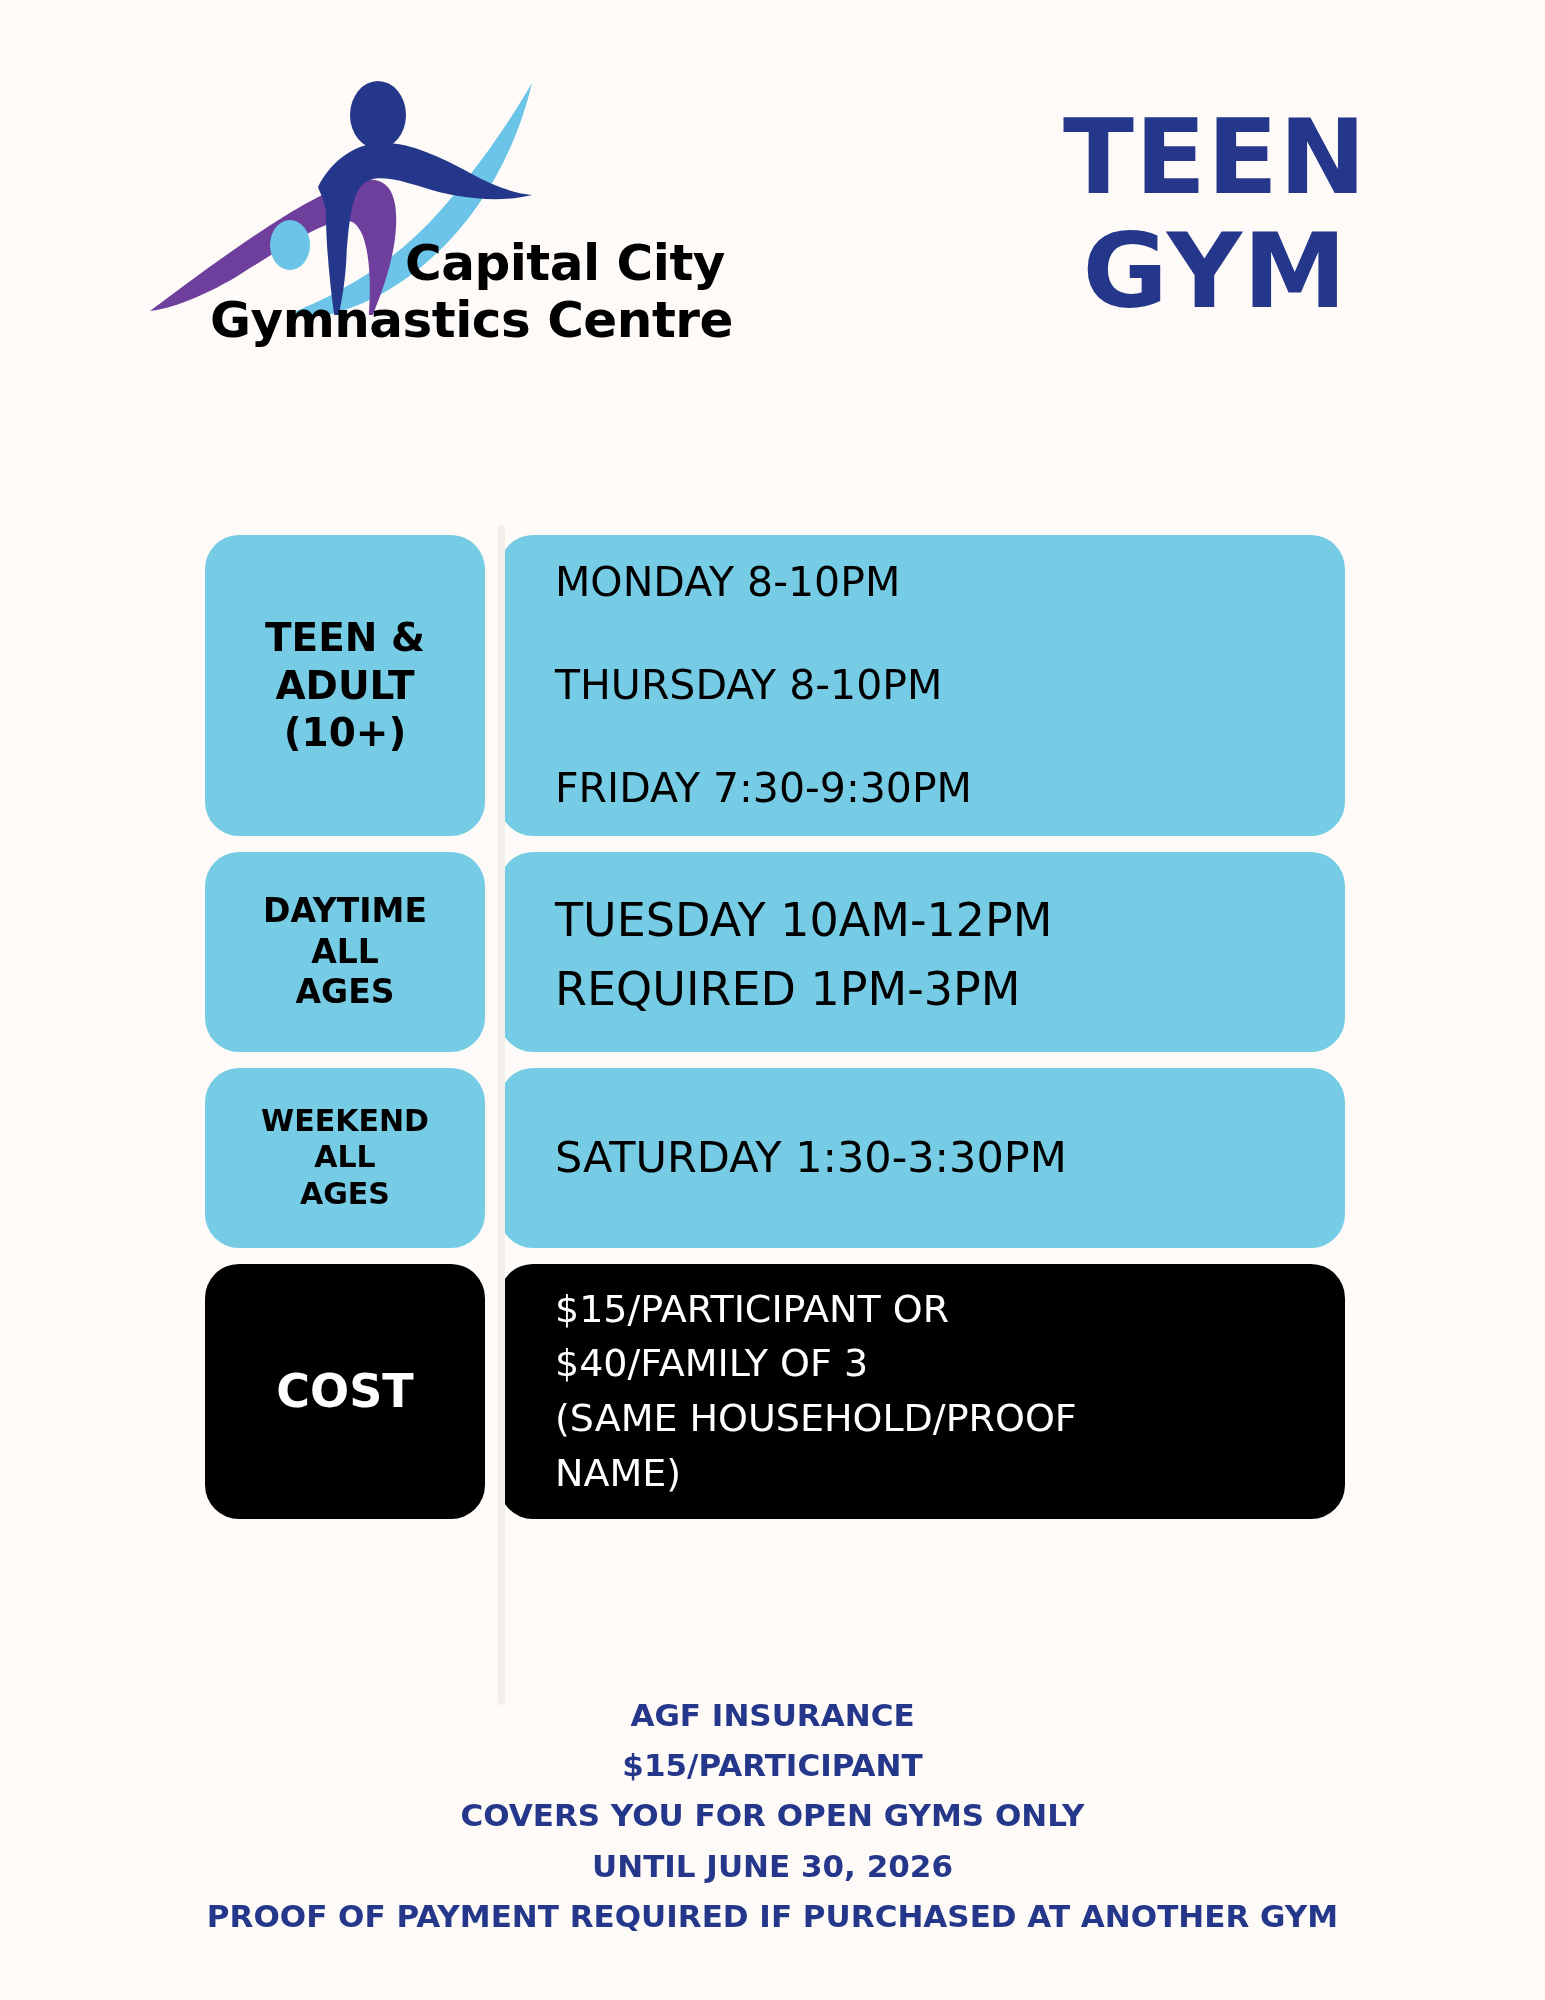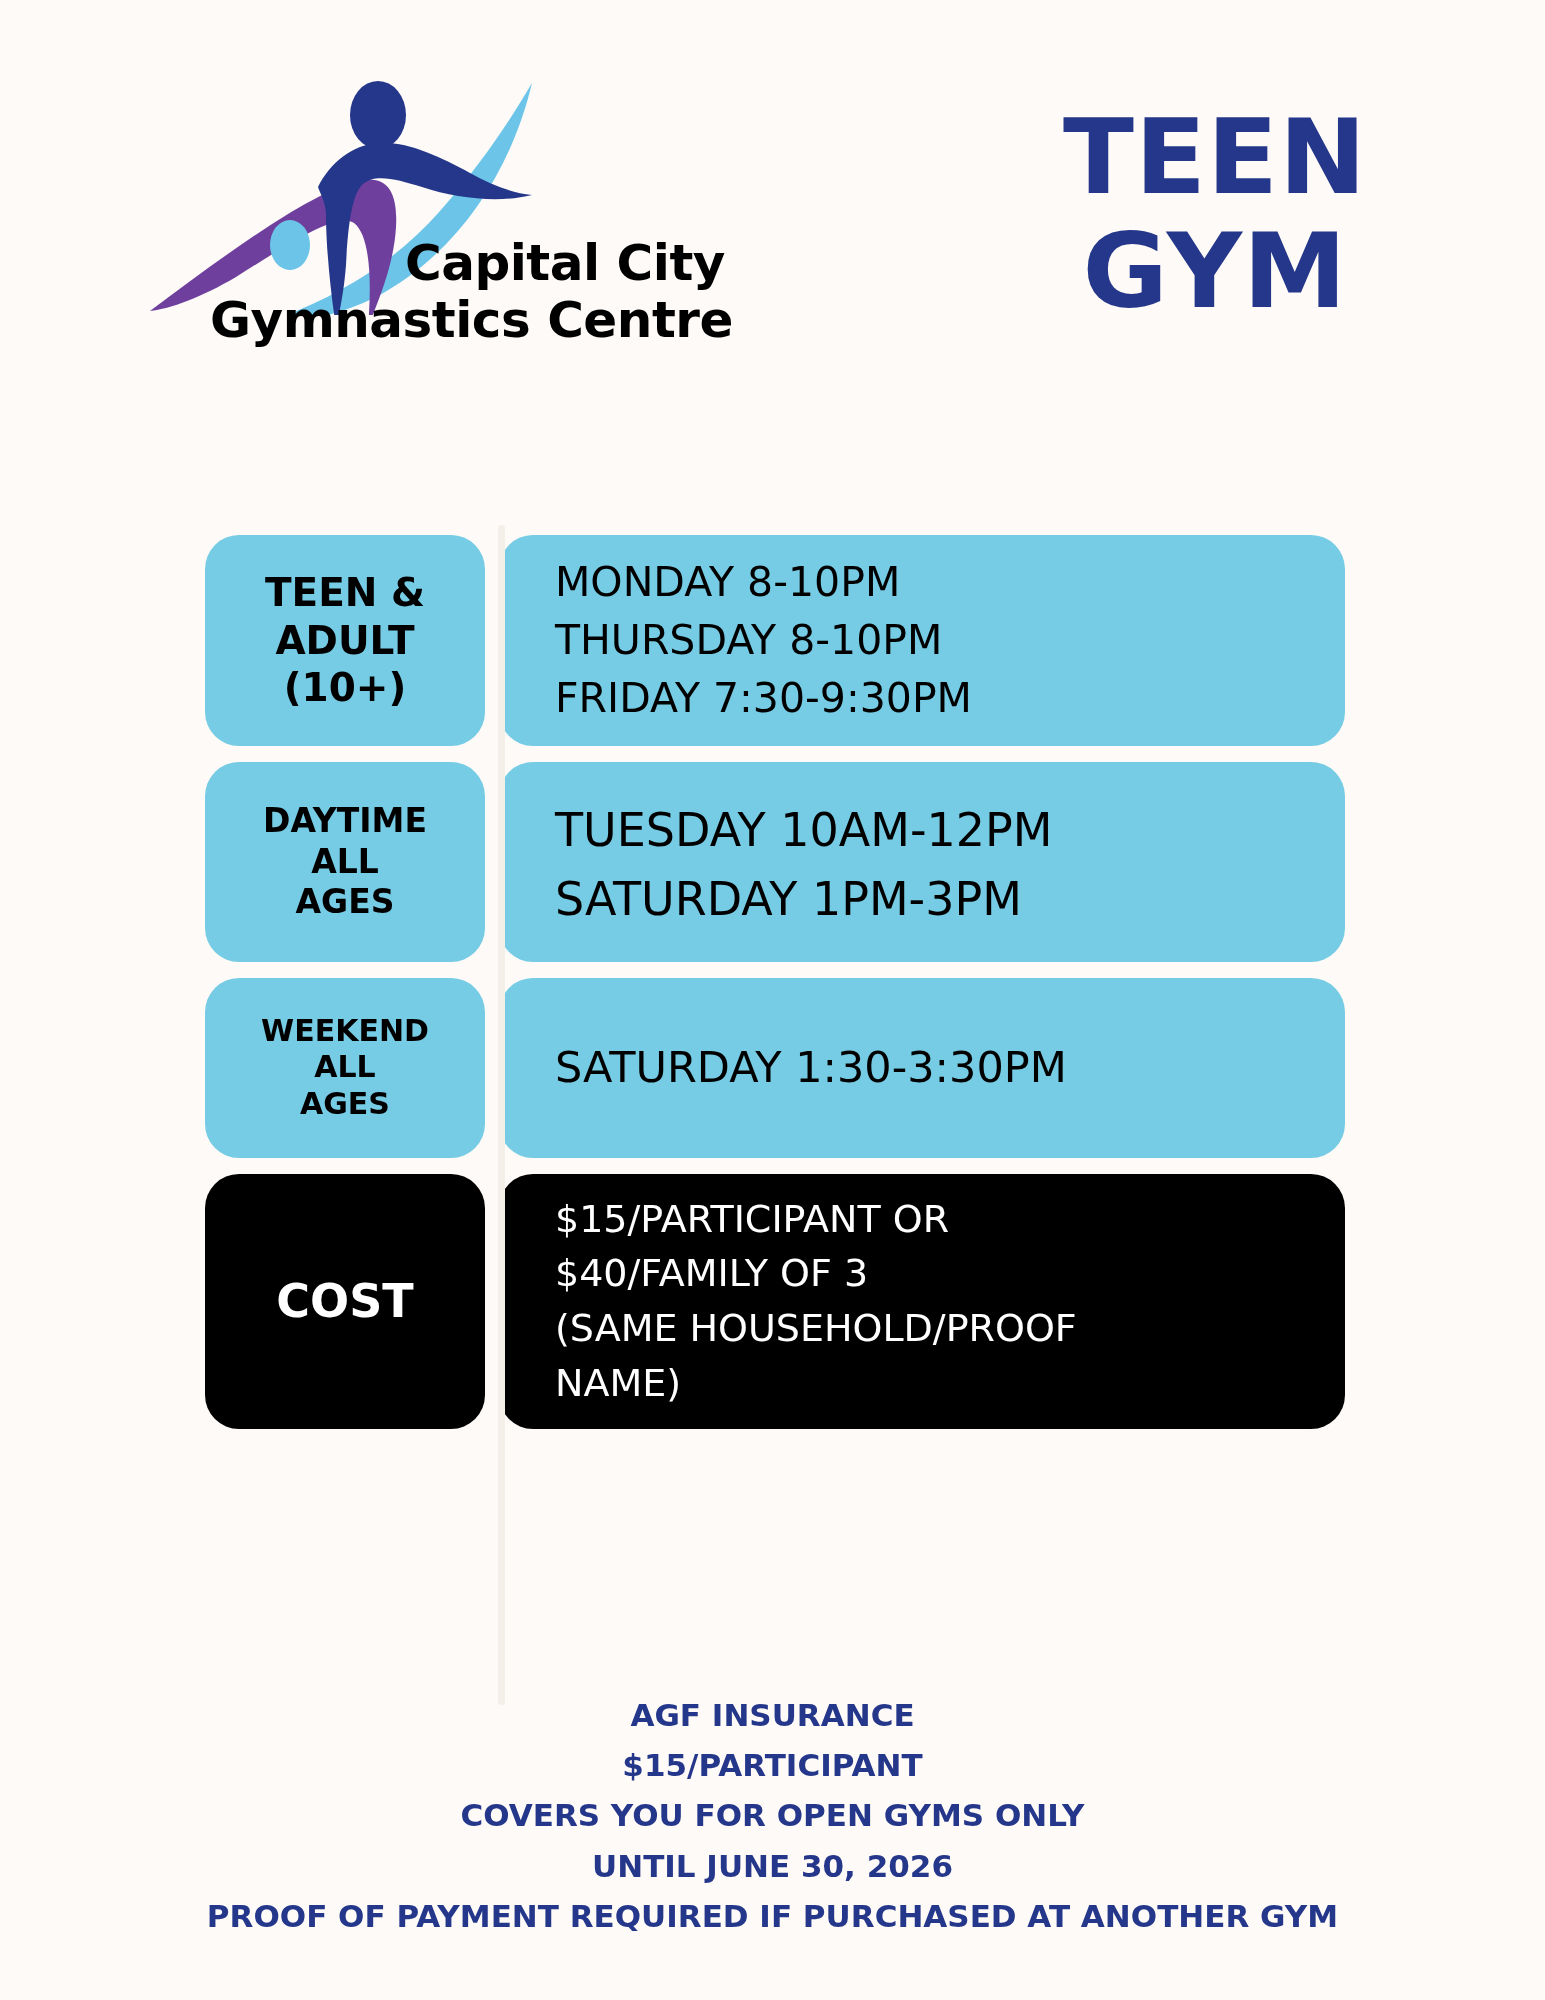--- a/index.html
+++ b/index.html
@@ -112,21 +112,21 @@
     box-sizing: border-box;
   }
   .det .dline { display: block; line-height: 1.42; }
 
   .blue { background: #76cce4; }
   .purple { background: #000000; }
   .purple .cat-txt, .purple.det { color: #ffffff; }
 
   
   .row-teen .cat { font-size: 39px; }
-  .row-teen .det { font-size: 41px; min-height: 205px; }
+  .row-teen .det { font-size: 41px; min-height: 205px; gap: 45px; }
   .row-teen .cat { min-height: 205px; }
 
   .row-daytime .cat { font-size: 33px; min-height: 200px; }
   .row-daytime .det { font-size: 46px; min-height: 200px; padding-top: 24px; }
   .row-daytime .det .dline { line-height: 1.5; }
 
   .row-weekend .cat { font-size: 30px; min-height: 180px; }
   .row-weekend .det { font-size: 43px; min-height: 180px; gap: 40px; }
   .row-weekend .det .dline { line-height: 1.5; }
 
@@ -215,21 +215,21 @@
   <div class="srow row-daytime">
     <div class="cat blue">
       <span class="cat-txt">
         <span>DAYTIME</span><br>
         <span>ALL</span><br>
         <span>AGES</span>
       </span>
     </div>
     <div class="det blue">
       <span class="dline">TUESDAY 10AM-12PM</span>
-      <span class="dline">SATURDAY 1PM-3PM</span>
+      <span class="dline">REQUIRED 1PM-3PM</span>
     </div>
   </div>
 
   <div class="srow row-weekend">
     <div class="cat blue">
       <span class="cat-txt">
         <span>WEEKEND</span><br>
         <span>ALL</span><br>
         <span>AGES</span>
       </span>

